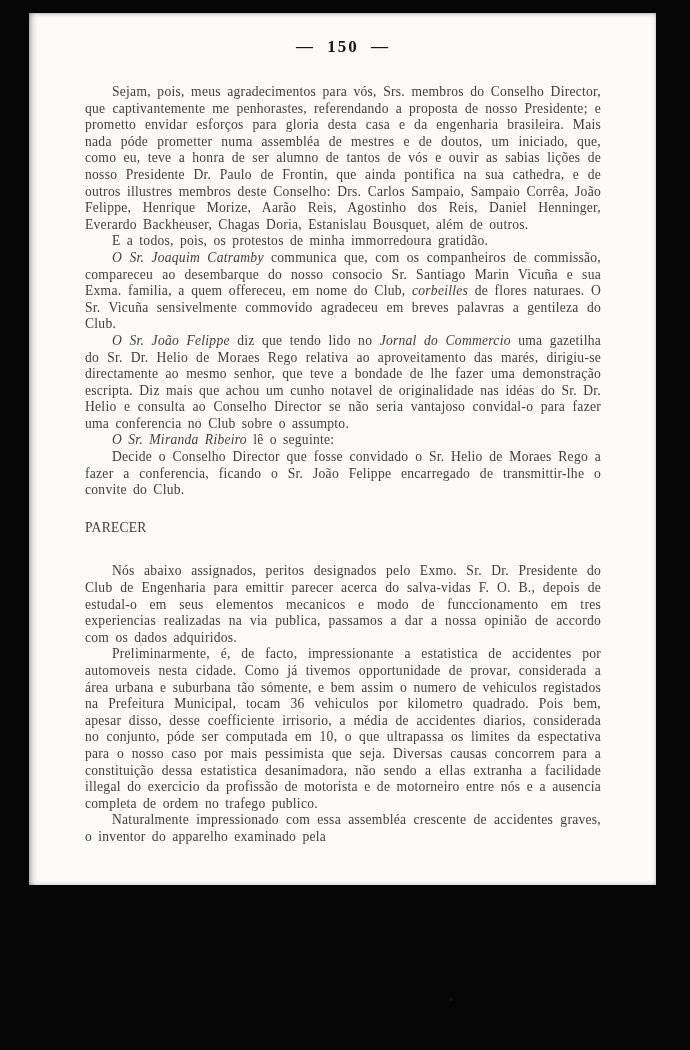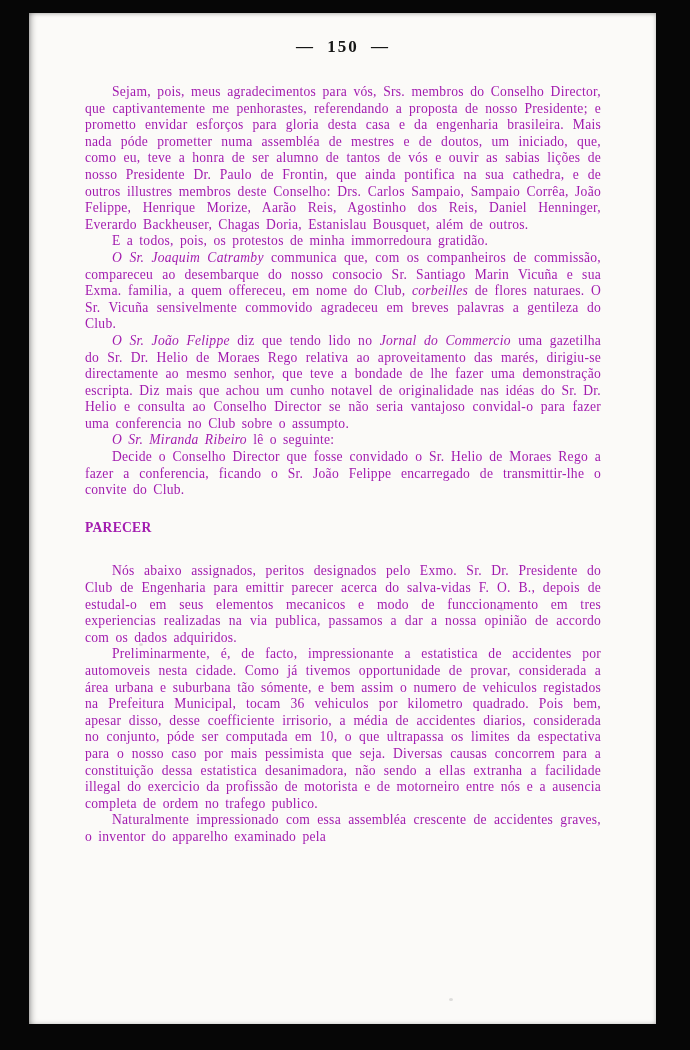--- a/index.html
+++ b/index.html
@@ -10,21 +10,21 @@
     overflow: hidden;
     font-family: "Liberation Serif", "DejaVu Serif", serif;
   }
   .scan-bg {
     position: absolute; inset: 0;
     background: #060606;
   }
   .page {
     position: absolute;
     left: 29px; top: 13px;
-    width: 627px; height: 1011px;
+    width: 627px; height: 872px;
     background: #fbfaf8;
     box-shadow: inset 4px 0 7px -3px rgba(0,0,0,0.45),
                 inset -2px 0 5px -2px rgba(0,0,0,0.18),
                 inset 0 2px 5px -2px rgba(0,0,0,0.20);
     color: #1a1a1a;
   }
   .page-inner {
     padding: 24px 55px 0 56px;
   }
   .page-number {
@@ -37,28 +37,28 @@
     word-spacing: 6px;
   }
   .body-text p {
     margin: 0;
     text-align: justify;
     text-indent: 27px;
     font-size: 13.6px;
     line-height: 16.6px;
     letter-spacing: 0.25px;
     word-spacing: 2.6px;
-    color: #a21caf;
+    color: #404040;
   }
   .body-text p .it { font-style: italic; }
   .section-heading {
     text-align: center;
     text-indent: 0 !important;
     font-size: 11.5px;
-    font-weight: bold;
+    font-weight: normal;
     letter-spacing: 1.6px;
     margin: 21px 0 27px 0 !important;
     color: #222;
   }
   
   .fleck { position:absolute; background:rgba(90,90,90,0.18); border-radius:50%; }
 </style>
 </head>
 <body>
 

